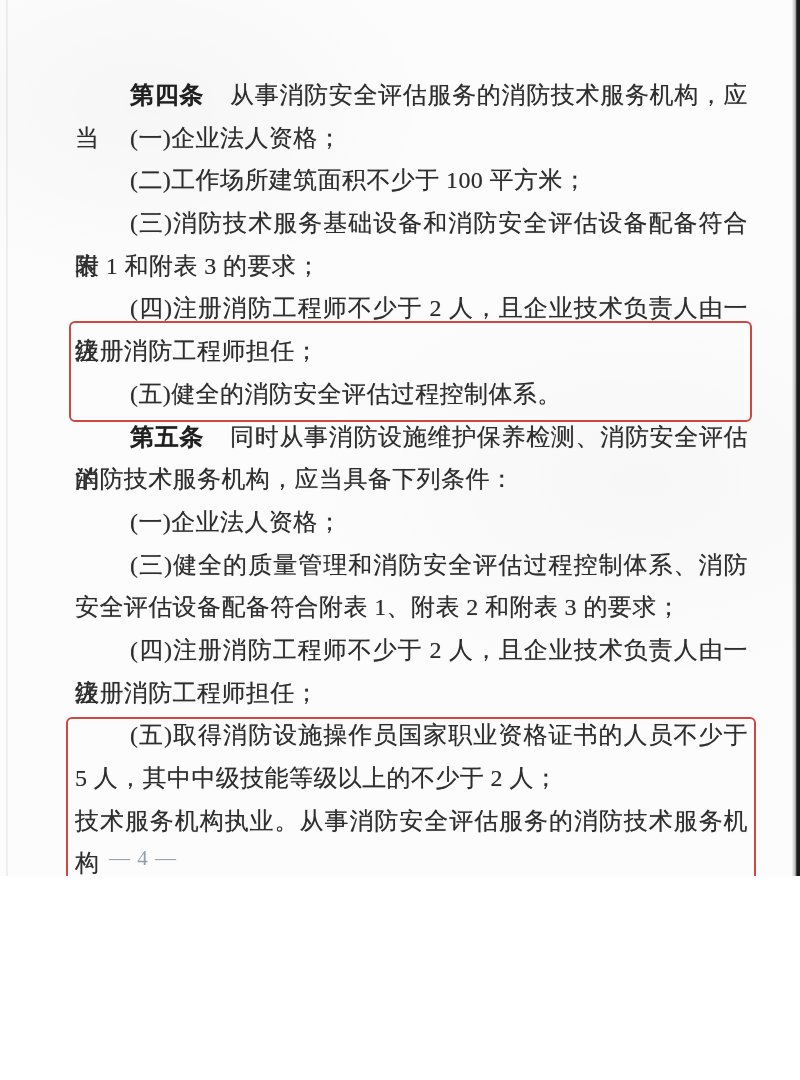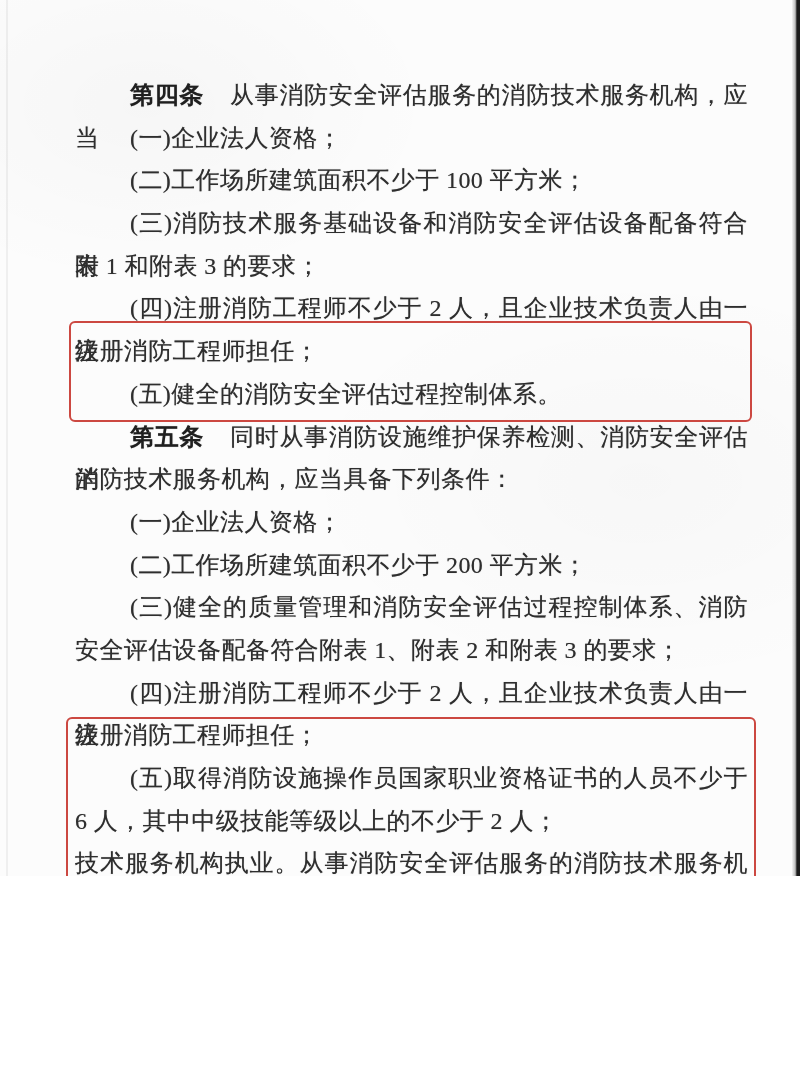--- a/index.html
+++ b/index.html
@@ -79,27 +79,26 @@
         <div class="line indent">(一)企业法人资格；</div>
         <div class="line indent">(二)工作场所建筑面积不少于 100 平方米；</div>
         <div class="line indent full">(三)消防技术服务基础设备和消防安全评估设备配备符合附</div>
         <div class="line">表 1 和附表 3 的要求；</div>
         <div class="line indent full">(四)注册消防工程师不少于 2 人，且企业技术负责人由一级</div>
         <div class="line">注册消防工程师担任；</div>
         <div class="line indent">(五)健全的消防安全评估过程控制体系。</div>
         <div class="line indent full"><span class="article-label">第五条</span>同时从事消防设施维护保养检测、消防安全评估的</div>
         <div class="line">消防技术服务机构，应当具备下列条件：</div>
         <div class="line indent">(一)企业法人资格；</div>
-        <div class="line indent">(二)工作场所建筑面积不少于 200 平方米；</div>
         <div class="line indent full">(三)健全的质量管理和消防安全评估过程控制体系、消防</div>
         <div class="line">安全评估设备配备符合附表 1、附表 2 和附表 3 的要求；</div>
         <div class="line indent full">(四)注册消防工程师不少于 2 人，且企业技术负责人由一级</div>
         <div class="line">注册消防工程师担任；</div>
         <div class="line indent full">(五)取得消防设施操作员国家职业资格证书的人员不少于</div>
-        <div class="line">6 人，其中中级技能等级以上的不少于 2 人；</div>
+        <div class="line">5 人，其中中级技能等级以上的不少于 2 人；</div>
         <div class="line full">技术服务机构执业。从事消防安全评估服务的消防技术服务机构</div>
       </div>
     <div class="footer">— 4 —</div>
   </div>
 
   <div class="highlight-box box-1" style="border-color: rgb(204, 72, 65);"></div>
   <div class="highlight-box box-2" style="border-color: rgb(204, 72, 65);"></div>
 
   <div class="edge-shadow"></div>
 </div>

